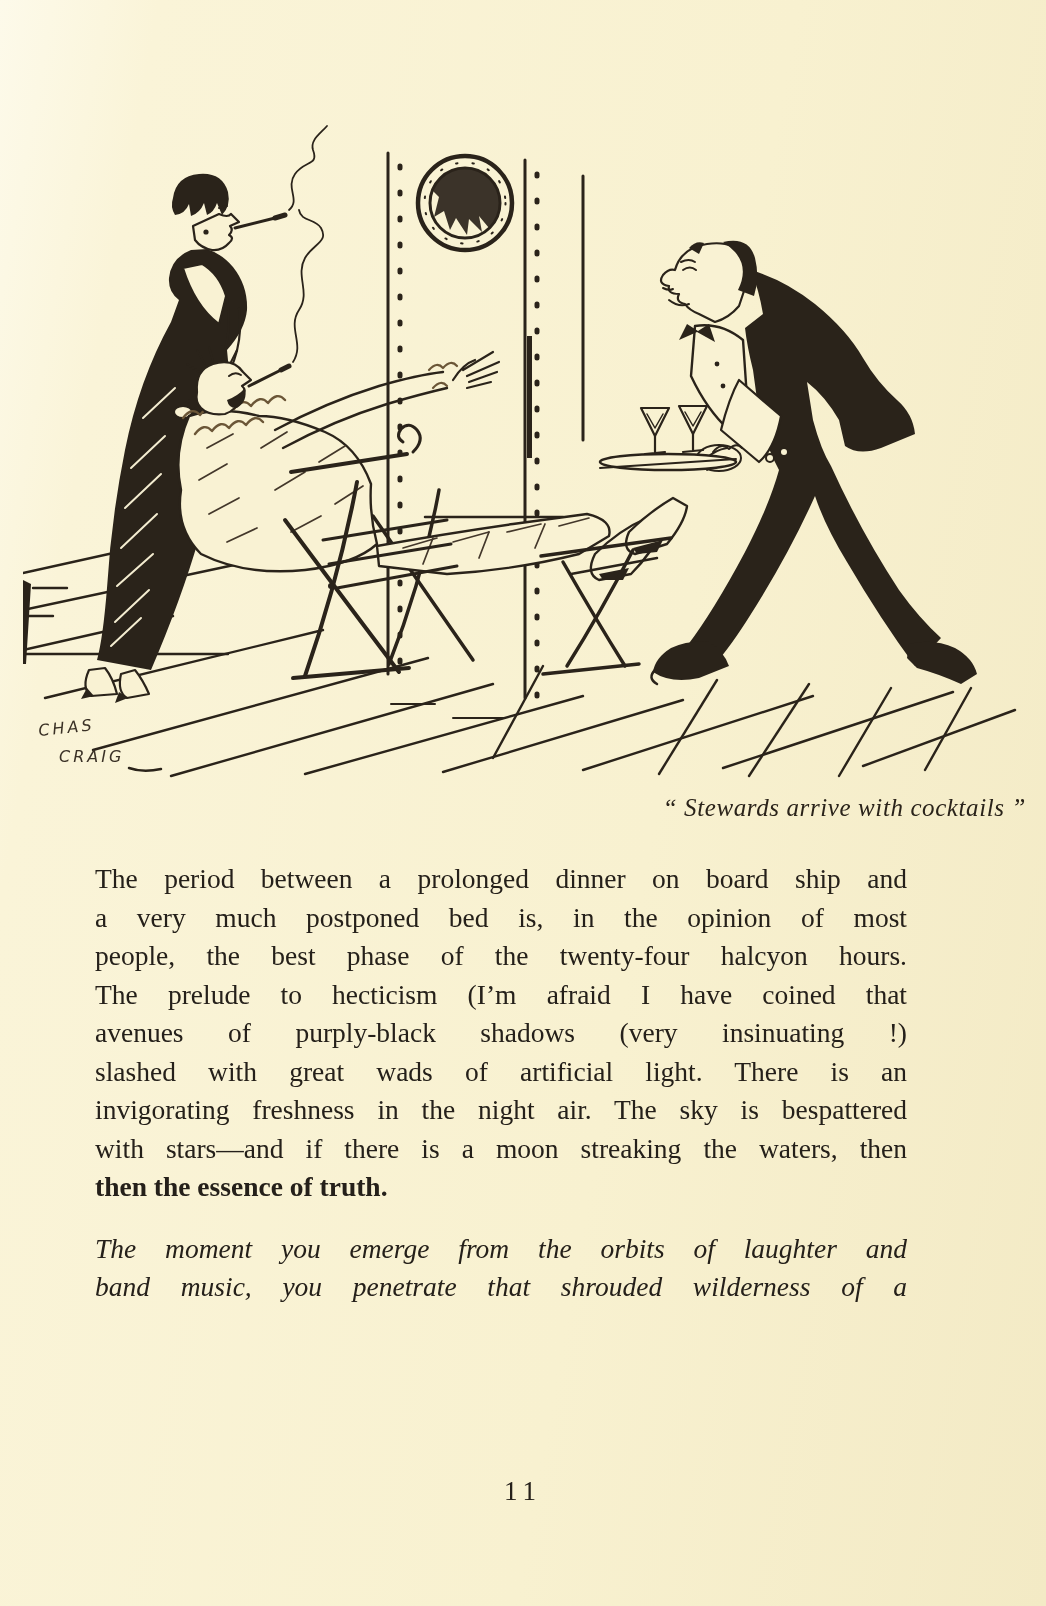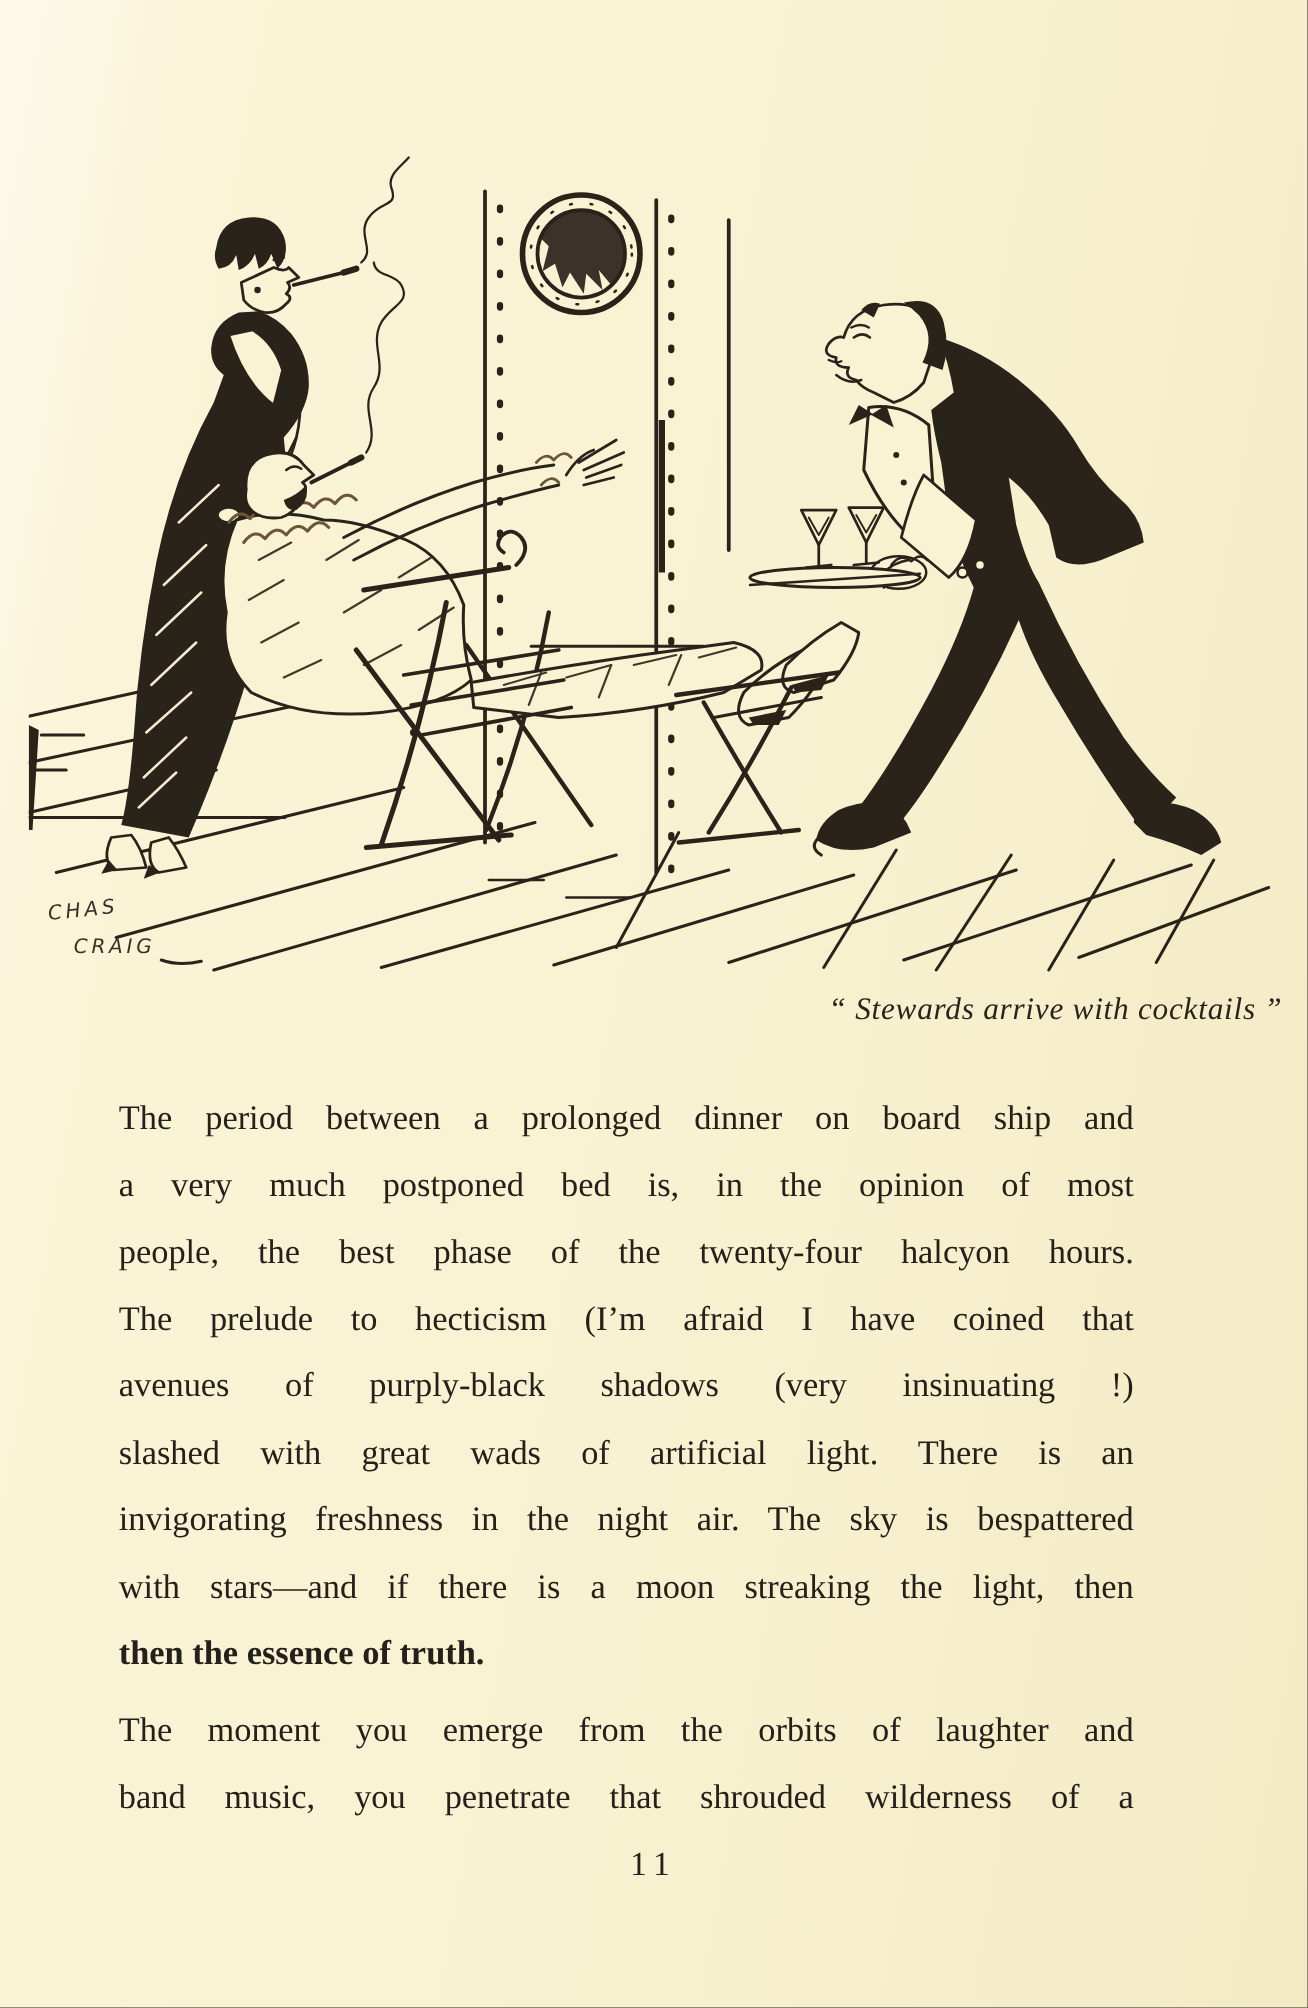--- a/index.html
+++ b/index.html
@@ -34,24 +34,23 @@
   .body-block{
     position:absolute;top:860px;left:95px;width:812px;
   }
   .tline{
     font-size:27.5px;
     line-height:38.5px;
     white-space:nowrap;
     text-align:justify;
     text-align-last:justify;
     color:#25201a;
-    margin-top:15px;
   }
   .tline.last-left{text-align-last:left;font-weight:bold;}
-  .para2{margin-top:23px;}
+  .para2{margin-top:23px;font-style:italic;}
   .pageno{
     position:absolute;top:1476px;left:0;width:1046px;
     text-align:center;
     font-size:27px;
     letter-spacing:6px;
     color:#25201a;
   }
 </style>
 </head>
 <body>
@@ -265,21 +264,21 @@
 
   <div class="body-block">
     <div class="para">
         <div class="tline">The period between a prolonged dinner on board ship and</div>
         <div class="tline">a very much postponed bed is, in the opinion of most</div>
         <div class="tline">people, the best phase of the twenty-four halcyon hours.</div>
         <div class="tline">The prelude to hecticism (I’m afraid I have coined that</div>
         <div class="tline">avenues of purply-black shadows (very insinuating !)</div>
         <div class="tline">slashed with great wads of artificial light.  There is an</div>
         <div class="tline">invigorating freshness in the night air.  The sky is bespattered</div>
-        <div class="tline">with stars—and if there is a moon streaking the light, then</div>
+        <div class="tline">with stars—and if there is a moon streaking the waters, then</div>
         <div class="tline last-left">then the essence of truth.</div>
       </div>
     <div class="para para2">
         <div class="tline">The moment you emerge from the orbits of laughter and</div>
         <div class="tline">band music, you penetrate that shrouded wilderness of a</div>
       </div>
   </div>
 
   <div class="pageno">11</div>
 </div>

